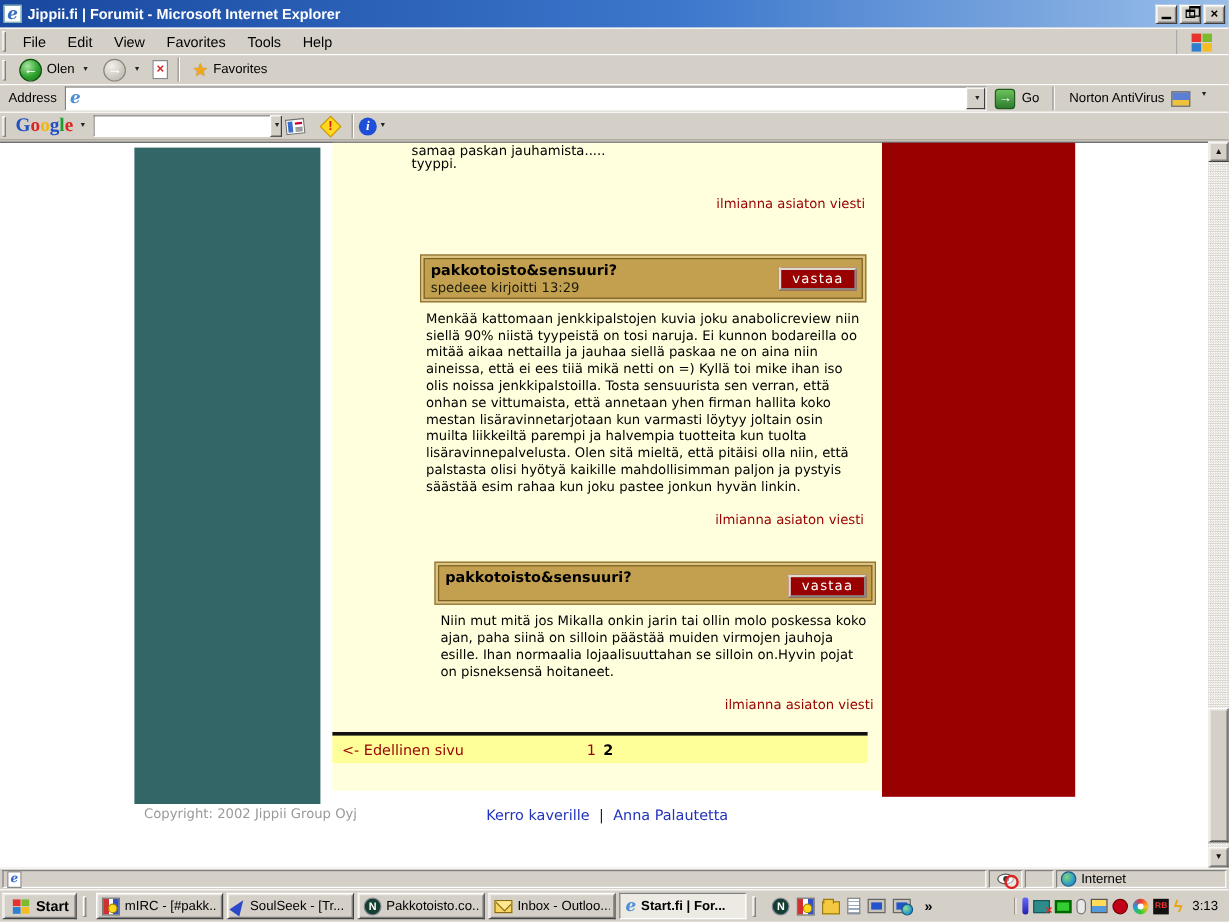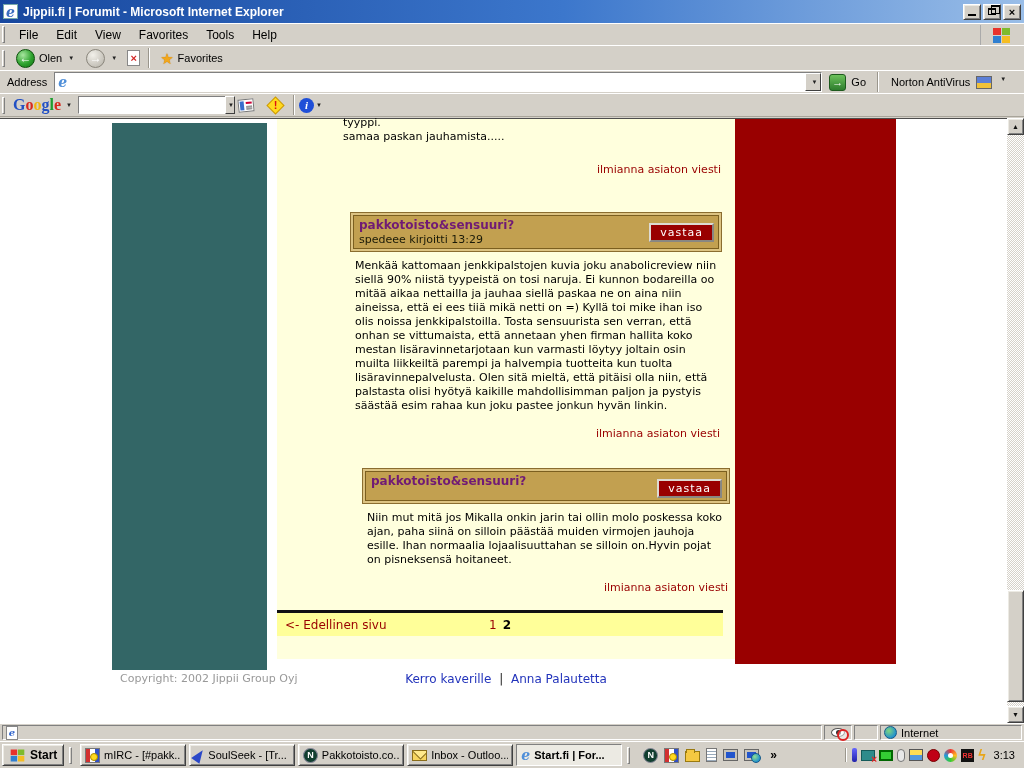--- a/index.html
+++ b/index.html
@@ -74,21 +74,21 @@
   .main-content { position:absolute; left:277px; top:0; width:458px; min-height:540px; background:#FFFFDD; font-family:"DejaVu Sans",sans-serif; }
   .frag { margin-left:66px; font-size:11px; line-height:14px; }
   .frag-1 { margin-top:-3px; }
   .report { color:#990000; font-size:11px; text-align:right; }
   .r-top { margin:19px 14px 0 0; }
   .post { margin-left:73px; width:372px; }
   .p1 { margin-top:36px; }
   .p2 { margin-top:28px; margin-left:85px; width:368px; }
   .post-hdr { border:1px solid #8a6d2f; background:#DCC382; padding:2px; }
   .post-hdr-in { position:relative; border:1px solid #7B5F1F; background:#C2A050; padding:2px 5px; min-height:30px; }
-  .post-title { font-weight:bold; font-size:12px; color:#701a75; }
+  .post-title { font-weight:bold; font-size:12px; color:#000000; }
   .post-meta { font-size:11px; color:#1a1a08; margin-top:1px; }
   .vastaa { position:absolute; right:4px; top:7px; background:#990000; color:#fff; border:2px outset #DDDAD2; font-size:11px; padding:1px 9px; letter-spacing:1px; font-family:"DejaVu Sans",sans-serif; }
   .post-body { margin:7px 2px 0 5px; font-size:11px; line-height:14px; color:#000; }
   .post .report { margin:14px 2px 0 0; }
   .page-band { margin-top:16px; width:446px; border-top:3px solid #111; background:#FFFF99; height:26px; position:relative; display:flex; align-items:center; padding:0 8px; font-size:12px; }
   .prev-link { color:#990000; }
   .page-nums { position:absolute; left:0; right:0; text-align:center; }
   .page-link { color:#990000; margin-right:6px; }
   .page-cur { font-weight:bold; color:#000; }
   .copyright { position:absolute; left:120px; top:553px; color:#999; font-size:11px; font-family:"DejaVu Sans",sans-serif; }
@@ -254,22 +254,22 @@
     <span class="sep"></span>
     <span class="info-icon">i</span>
     <span class="dd">▼</span>
   </div>
 
   <div class="viewport">
     <div class="sidebar-teal"></div>
     <div class="sidebar-red"></div>
 
     <div class="main-content">
+      <div class="frag">samaa paskan jauhamista.....</div>
       <div class="frag frag-1">tyyppi.</div>
-      <div class="frag">samaa paskan jauhamista.....</div>
       <div class="report r-top">ilmianna asiaton viesti</div>
 
       <div class="post p1">
         <div class="post-hdr">
           <div class="post-hdr-in">
             <div class="post-title">pakkotoisto&amp;sensuuri?</div>
             <div class="post-meta">spedeee kirjoitti 13:29</div>
             <span class="vastaa">vastaa</span>
           </div>
         </div>

